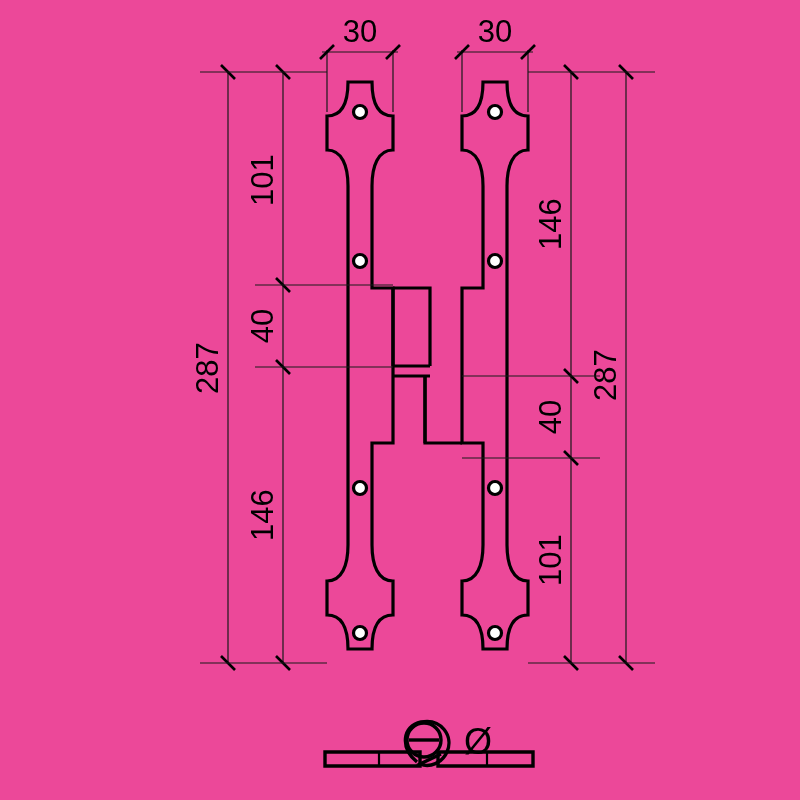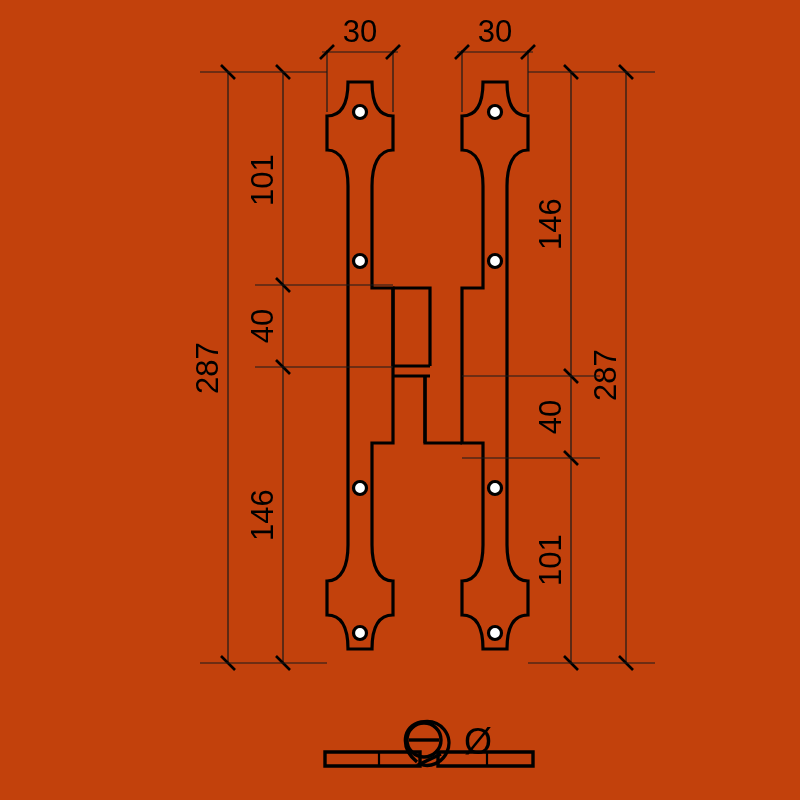--- a/index.html
+++ b/index.html
@@ -8,21 +8,21 @@
     padding: 0;
     background: #ffffff;
   }
   body {
     font-family: "Liberation Sans", sans-serif;
   }
   #drawing-root {
     position: relative;
     width: 800px;
     height: 800px;
-    background: #c2410c;
+    background: #ec4899;
     overflow: hidden;
   }
   #drawing-svg {
     display: block;
     width: 800px;
     height: 800px;
   }
   .part-outline {
     fill: none;
     stroke: #000000;

